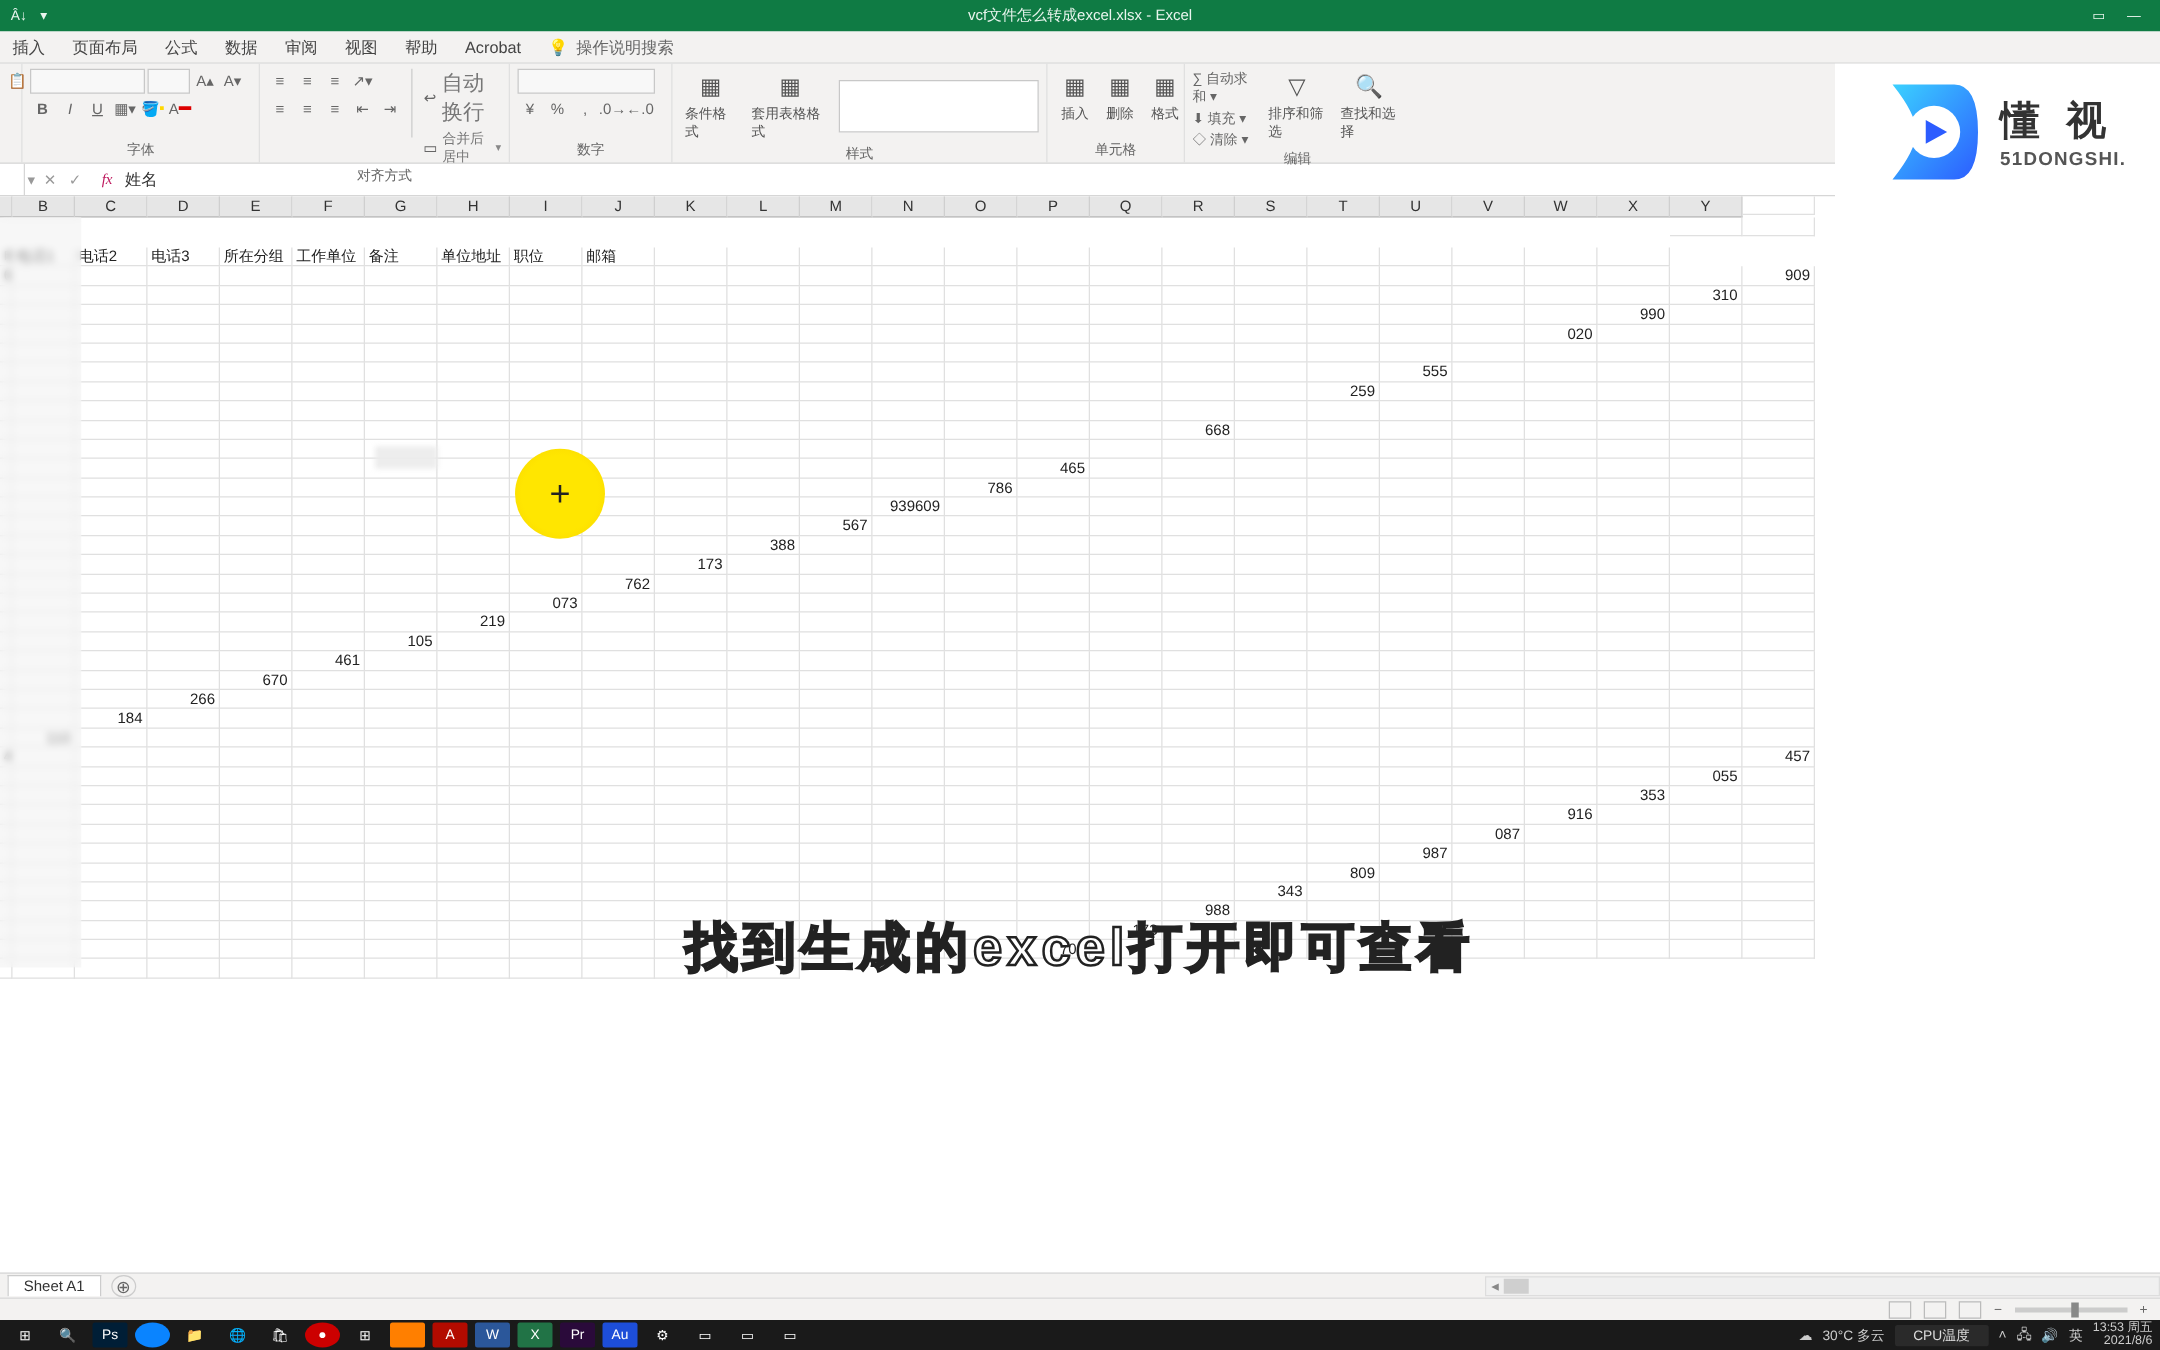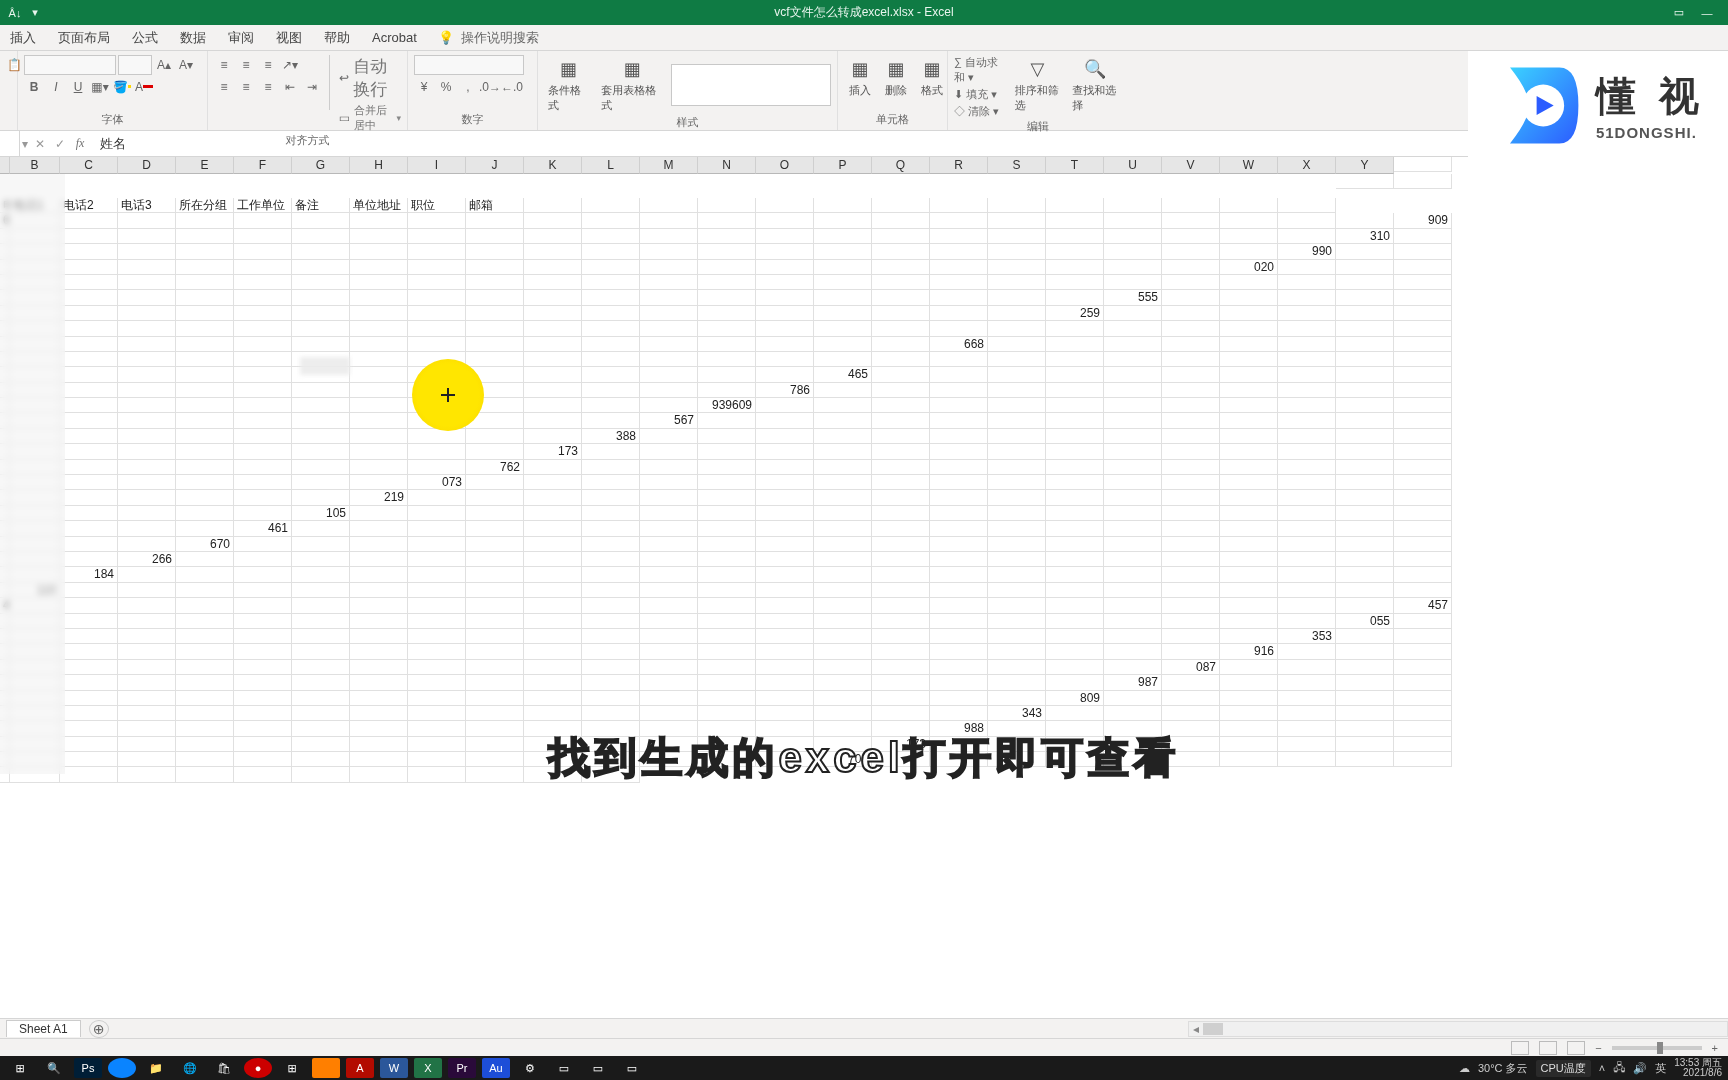--- a/index.html
+++ b/index.html
@@ -30,28 +30,28 @@
   .hstack { display: flex; gap: 2px; align-items: center; }
   .big-btn { display: flex; flex-direction: column; align-items: center; gap: 2px; padding: 2px 4px; font-size: 11px; color: #555; }
   .big-btn .ico { width: 24px; height: 24px; display: flex; align-items: center; justify-content: center; font-size: 18px; }
   .color-bar { width: 18px; height: 3px; background: #d00; margin-top: -2px; }
   .yellow-bar { background: #ffd800; }
 
   
   .watermark { position: absolute; right: 0; top: 0; height: 108px; width: 260px; background: #fff; display: flex; align-items: center; justify-content: center; gap: 10px; }
   .wm-logo { width: 95px; height: 95px; }
   .wm-text { display: flex; flex-direction: column; font-weight: bold; }
-  .wm-cn { font-size: 40px; color: #333; letter-spacing: 6px; }
+  .wm-cn { font-size: 32px; color: #333; letter-spacing: 6px; }
   .wm-en { font-size: 15px; color: #555; letter-spacing: 1px; }
 
   
   .formula-row { height: 26px; border-bottom: 1px solid #d6d6d6; display: flex; align-items: center; background: #fff; }
   .name-box { width: 20px; border-right: 1px solid #d6d6d6; height: 100%; display: flex; align-items: center; justify-content: center; font-size: 11px; color: #999; }
   .name-dd { width: 10px; color: #999; text-align: center; }
-  .fx-btn { width: 20px; text-align: center; color: #737373; font-style: italic; font-family: serif; }
+  .fx-btn { width: 20px; text-align: right; color: #be185d; font-style: italic; font-family: serif; }
   .fx-cancel, .fx-ok { width: 20px; text-align: center; color: #999; font-size: 12px; }
   .fx-input { flex: 0 0 auto; width: 200px; padding-left: 10px; font-size: 13px; color: #333; }
 
   
   .grid-wrap { position: relative; height: 744px; overflow: hidden; }
   .grid { display: grid; grid-template-columns: 10px 50px repeat(24, 58px); position: absolute; top: 0; left: 0; }
   .colhead { background: #e6e6e6; border-right: 1px solid #cfcfcf; border-bottom: 1px solid #b8b8b8; text-align: center; font-size: 12px; color: #333; height: 17px; line-height: 17px; }
   .colhead.first { background: #e6e6e6; }
   .cell { border-right: 1px solid #e0e0e0; border-bottom: 1px solid #e0e0e0; height: 15.4px; font-size: 12px; padding: 0 3px; white-space: nowrap; overflow: hidden; text-align: left; color: #222; line-height: 15px; }
   .cell.num { text-align: right; }
@@ -78,21 +78,21 @@
   
   .statusbar { position: absolute; bottom: 24px; left: 0; right: 0; height: 18px; background: #f3f2f1; border-top: 1px solid #d6d6d6; display: flex; align-items: center; justify-content: flex-end; gap: 10px; padding-right: 10px; font-size: 11px; color: #666; }
   .view-btn { width: 18px; height: 14px; border: 1px solid #bbb; }
   .zoom-slider { width: 90px; height: 4px; background: #ccc; position: relative; }
   .zoom-slider::after { content:""; position:absolute; width:6px; height:12px; background:#888; left:45px; top:-4px; }
 
   
   .taskbar { position: absolute; bottom: 0; left: 0; right: 0; height: 24px; background: #1a1a1a; display: flex; align-items: center; padding: 0 6px; gap: 6px; }
   .taskbar .app { width: 28px; height: 20px; display: flex; align-items: center; justify-content: center; font-size: 11px; color: #fff; border-radius: 2px; }
   .taskbar-tray { margin-left: auto; display: flex; align-items: center; gap: 8px; color: #ccc; font-size: 11px; }
-  .tray-box { background:#2a2a2a; padding:1px 5px; border-radius:2px; color:#ddd; }
+  .tray-box { background:#2a2a2a; padding:1px 15px; border-radius:2px; color:#ddd; }
   .tray-time { display:flex; flex-direction:column; align-items:flex-end; line-height:1; font-size:10px; }
 
   .sep { width:1px; background:#ccc; height:55px; margin:0 3px; }
 </style>
 </head>
 <body>
 
 <div class="titlebar">
   <div class="titlebar-left">
     <span class="tb-icon">Â↓</span>

